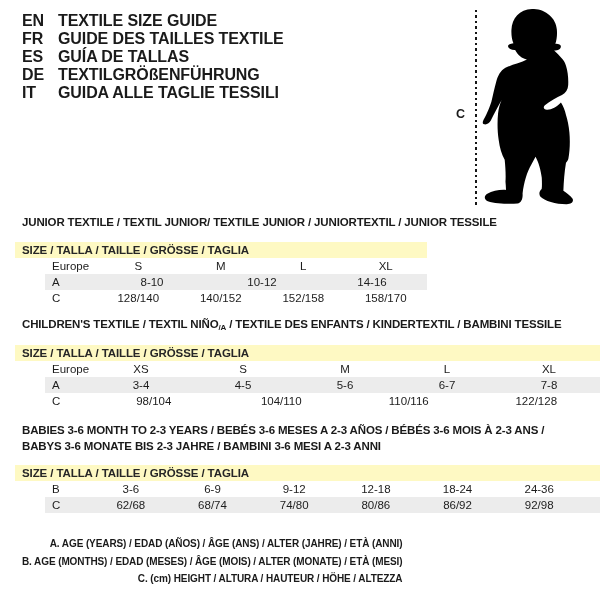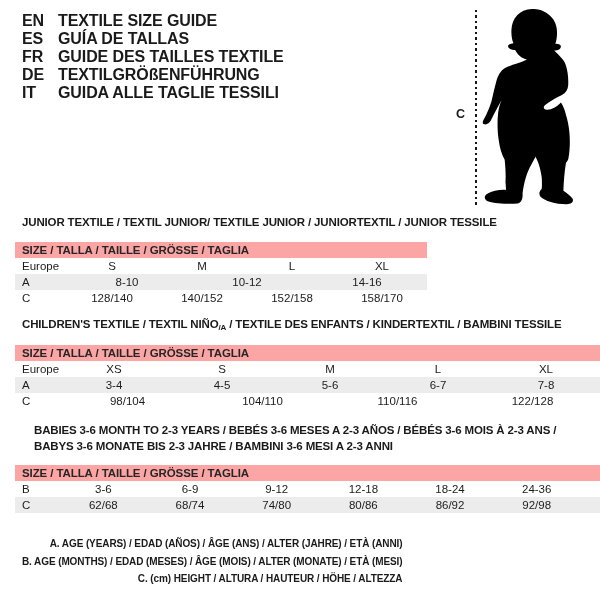--- a/index.html
+++ b/index.html
@@ -15,26 +15,26 @@
   .lang-code { width:36px; }
   
   .fig-line { position:absolute; left:475px; top:10px; width:2px; height:198px;
               background:repeating-linear-gradient(to bottom,#161616 0 2.5px,transparent 2.5px 5.5px); }
   .fig-c { position:absolute; left:456px; top:107px; font-weight:bold; font-size:12.5px; }
   .fig-svg { position:absolute; left:481px; top:9px; }
   
   .sec-title { position:absolute; left:22px; font-weight:bold; font-size:11.5px;
                letter-spacing:-0.15px; line-height:14px; white-space:nowrap; }
   .sec-title .sub { font-size:8px; vertical-align:-2px; }
-  .title-3 { line-height:15.5px;margin-left:12px; }
+  .title-3 { line-height:15.5px; }
   
   .tbl { position:absolute; left:15px; font-size:11.5px; }
-  .tbl .bar { height:16px; line-height:16.5px; background:#fca5a5; color:#262626;
+  .tbl .bar { height:16px; line-height:16.5px; background:#fef9c3; color:#262626;
               font-weight:bold; padding-left:7px; letter-spacing:-0.1px; }
-  .tbl .row { display:flex; height:16px; line-height:16.5px; color:#1c1c1c; }
+  .tbl .row { display:flex; height:16px; line-height:16.5px; color:#1c1c1c;margin-left:30px; }
   .tbl .row.alt { background:#ececec; }
   .row .lab { width:45px; padding-left:7px; box-sizing:border-box; }
   .t1 .row .lab { width:52px; }
   .row .cell { flex:1; text-align:center; }
   .t1 { width:412px; top:242px; }
   .t2 { width:585px; top:345px; }
   .t3 { width:585px; top:465px; }
   .t3 .row { padding-right:20px; }
   
   .footnotes { position:absolute; left:22px; top:535px; font-weight:bold;
@@ -43,26 +43,26 @@
 </style>
 </head>
 <body>
 
 <div class="langs">
   <div class="lang-row">
     <span class="lang-code">EN</span>
     <span class="lang-title">TEXTILE SIZE GUIDE</span>
   </div>
   <div class="lang-row">
+    <span class="lang-code">FR</span>
+    <span class="lang-title">GUIDE DES TAILLES TEXTILE</span>
+  </div>
+  <div class="lang-row">
     <span class="lang-code">ES</span>
     <span class="lang-title">GUÍA DE TALLAS</span>
-  </div>
-  <div class="lang-row">
-    <span class="lang-code">FR</span>
-    <span class="lang-title">GUIDE DES TAILLES TEXTILE</span>
   </div>
   <div class="lang-row">
     <span class="lang-code">DE</span>
     <span class="lang-title">TEXTILGRÖßENFÜHRUNG</span>
   </div>
   <div class="lang-row">
     <span class="lang-code">IT</span>
     <span class="lang-title">GUIDA ALLE TAGLIE TESSILI</span>
   </div>
 </div>

